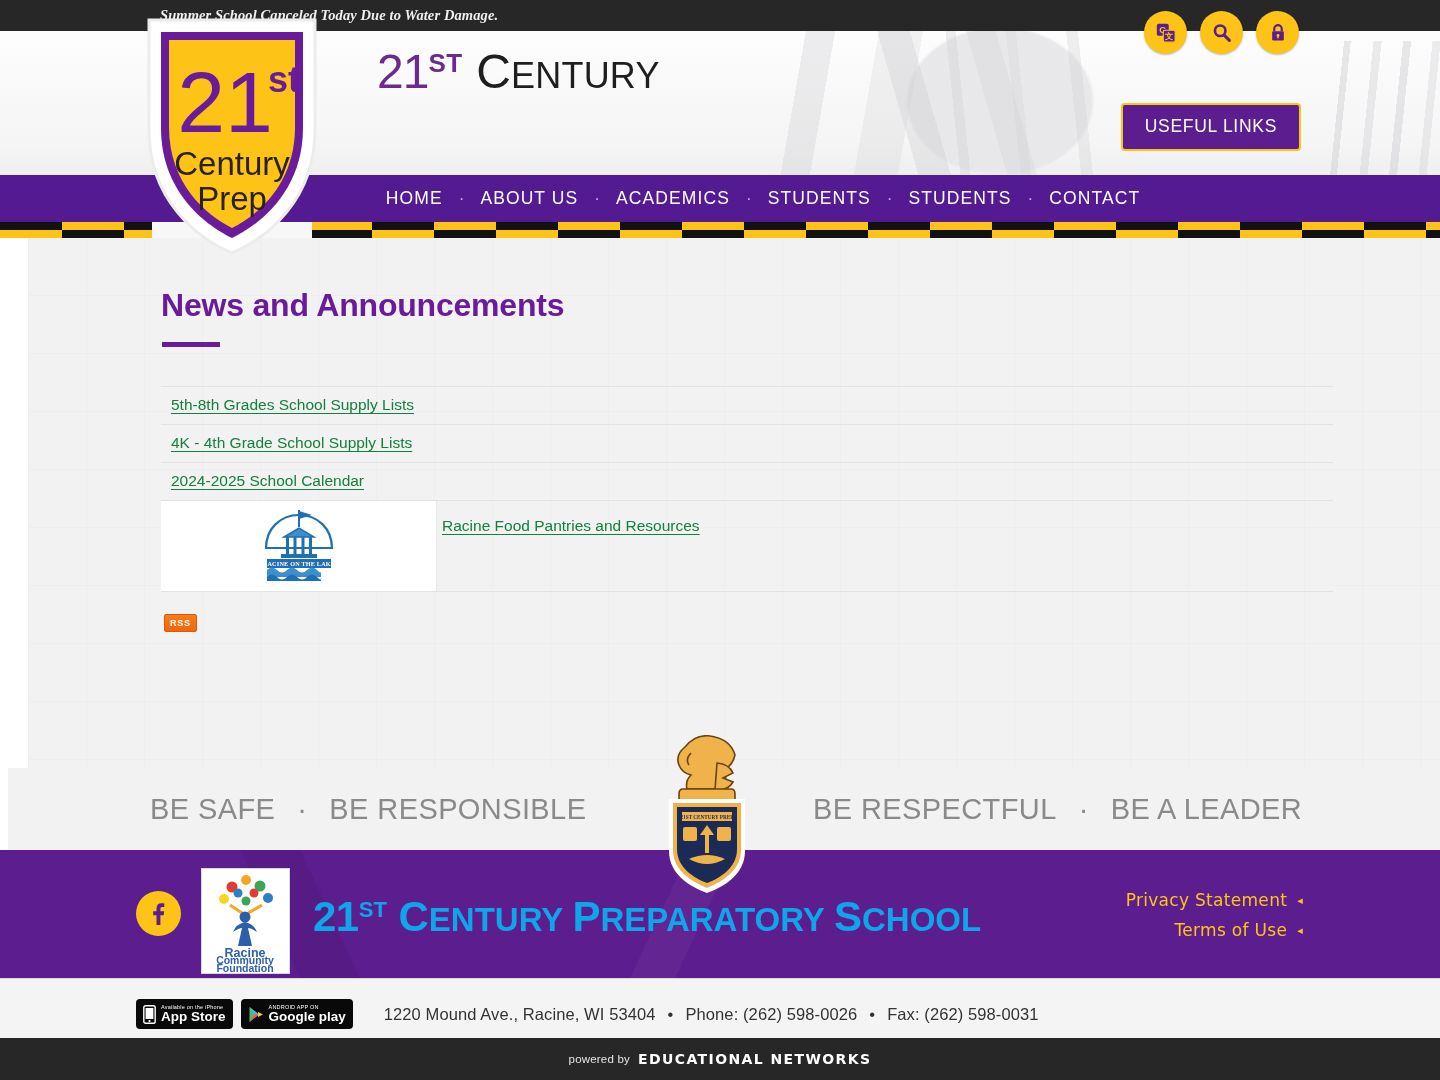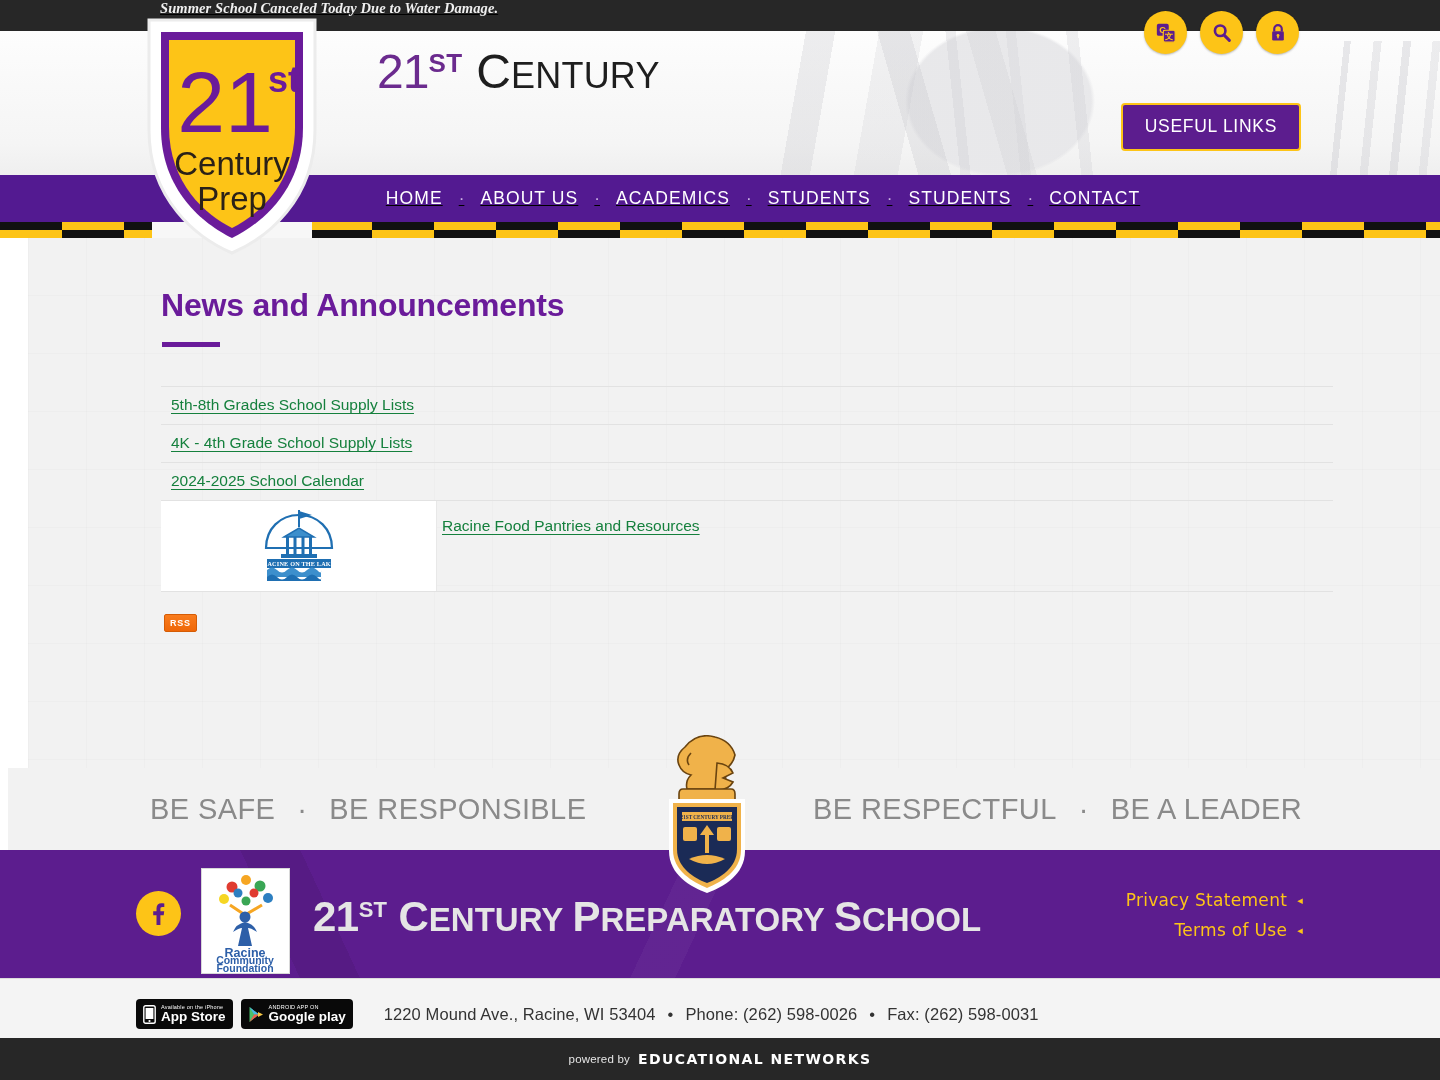--- a/index.html
+++ b/index.html
@@ -8,21 +8,21 @@
     font-family: "Liberation Sans", sans-serif;
     background: #ffffff;
     overflow: hidden;
   }
   .page { position: relative; width: 1440px; height: 1080px; }
 
   
   .alert-bar {
     position: absolute; top: 0; left: 0; width: 1440px; height: 31px;
     background: #272727;
-    display: flex;  text-decoration: underline;
+    display: flex; align-items: center;
   }
   .alert-text {
     margin-left: 160px;
     color: #f0f0f0; font-size: 14.5px; font-style: italic; font-weight: 700;
     font-family: "Liberation Serif", serif;
     letter-spacing: .1px;
   }
 
   
   .header {
@@ -86,21 +86,21 @@
     border: 2px solid #fdc417; border-radius: 4px;
     padding: 11px 22px 12px;
     font-size: 17.5px; font-weight: 400; letter-spacing: .7px;
     cursor: pointer;
   }
 
   
   .nav {
     position: absolute; top: 175px; left: 0; width: 1440px; height: 47px;
     background: #531a91;
-    display: flex; align-items: center; justify-content: center; text-decoration: underline;
+    display: flex; align-items: center; justify-content: center;
   }
   .nav-inner { display: flex; align-items: center; margin-left: 86px; }
   .nav-item {
     color: #ffffff; font-size: 17.5px; letter-spacing: 1.1px;
     padding: 0 0; cursor: pointer; font-weight: 400;
   }
   .nav-dot { color: #cbb2e2; font-size: 17px; padding: 0 16px; }
 
   .stripes {
     position: absolute; top: 222px; left: 0; width: 1440px; height: 16px;
@@ -199,21 +199,21 @@
     position: absolute; top: 41px; left: 136px; width: 45px; height: 45px;
     border-radius: 50%; background: #fdc417; border: none; cursor: pointer;
     display: flex; align-items: center; justify-content: center;
   }
   .rcf-logo {
     position: absolute; top: 18px; left: 201px; width: 89px; height: 106px;
     background: #ffffff; border: 1px solid #d8d8d8;
   }
   .footer-title {
     position: absolute; top: 43px; left: 313px; white-space: nowrap;
-    color: #e5e5e5; font-family: "Liberation Sans", sans-serif;
+    color: #0ea5e9; font-family: "Liberation Sans", sans-serif;
   }
   .ft-21 { font-size: 42px; font-weight: 700; letter-spacing: -.5px; }
   .ft-sup { font-size: 22px; font-weight: 700; vertical-align: 14px; }
   .ft-cap { font-size: 42px; font-weight: 700; }
   .ft-sm { font-size: 33px; font-weight: 700; }
 
   .footer-links {
     position: absolute; top: 40px; right: 137px; text-align: right;
   }
   .flink {

